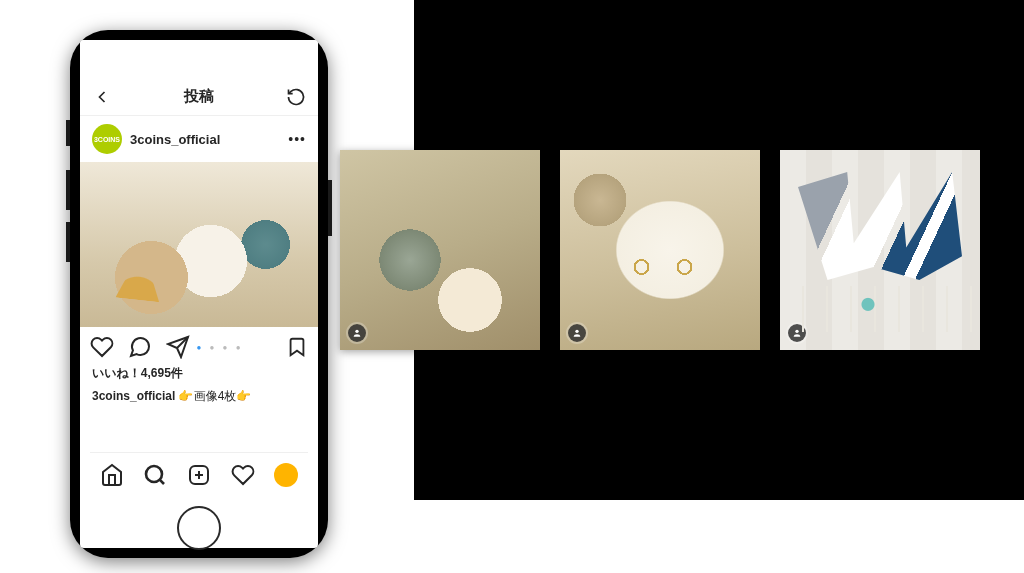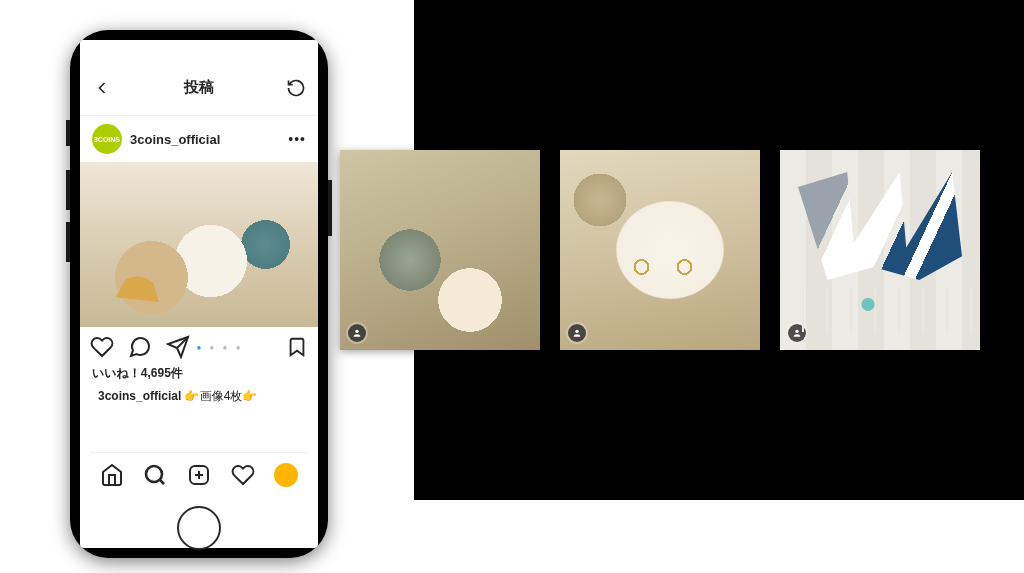--- a/index.html
+++ b/index.html
@@ -80,21 +80,21 @@
       transform: translateX(-50%);
       width: 44px;
       height: 44px;
       border: 2px solid #2a2a2a;
       border-radius: 50%;
     }
     .screen-top-margin { height: 38px; background: #fff; }
 
     .app-header {
       display: flex;
-      align-items: flex-start;
+      align-items: center;
       justify-content: space-between;
       height: 38px;
       padding: 0 12px;
       border-bottom: 1px solid #efefef;
     }
     .app-header-title {
       font-size: 15px;
       font-weight: 600;
       color: #262626;
     }
@@ -165,21 +165,21 @@
     .action-save { margin-left: auto; margin-right: 0 !important; }
 
     .likes-line {
       font-size: 12px;
       font-weight: 700;
       padding: 2px 12px;
       color: #262626;
     }
     .caption-line {
       font-size: 12px;
-      padding: 4px 18px 0;
+      padding: 4px 12px 0;
       color: #262626;
     }
     .caption-user { font-weight: 600; }
 
     .tab-bar {
       position: absolute;
       bottom: 52px;
       left: 10px;
       right: 10px;
       height: 44px;

